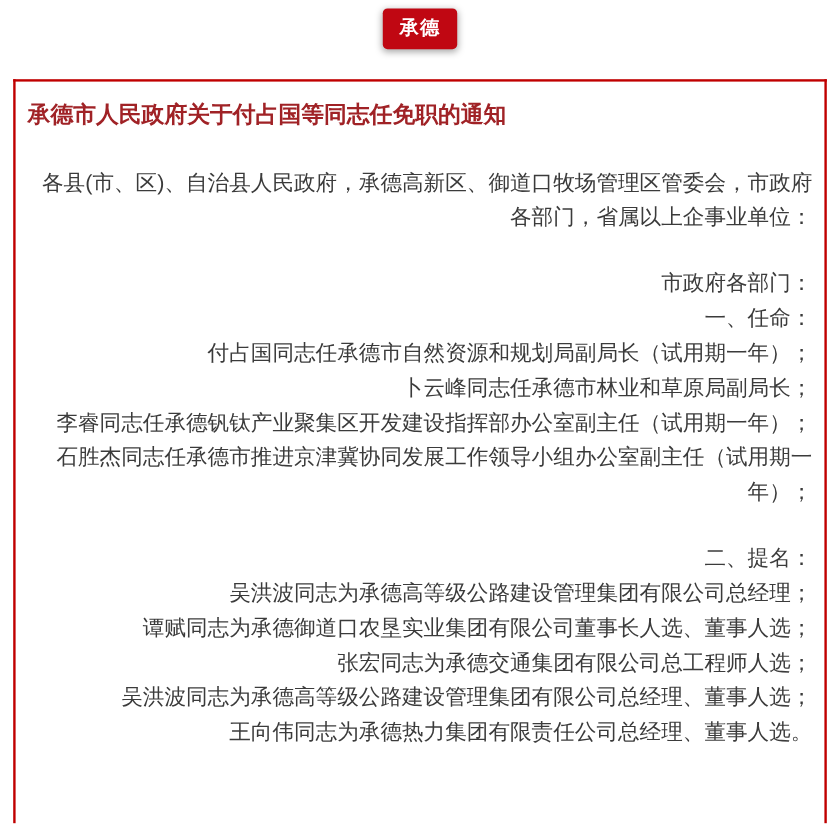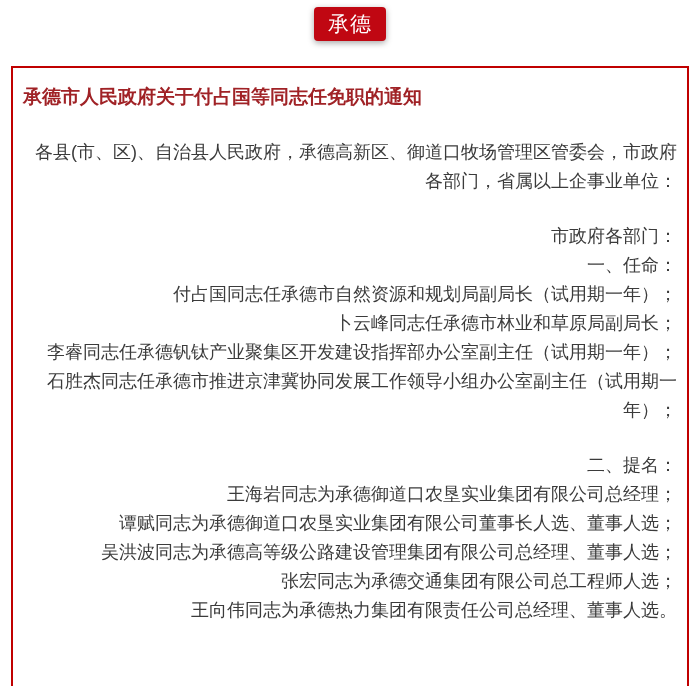--- a/index.html
+++ b/index.html
@@ -14,21 +14,21 @@
     width:700px;height:693px;overflow:hidden;background:#ffffff;
     font-family:"Liberation Sans","DejaVu Sans",sans-serif;
   }
   .badge-row{
     padding-top:7px;text-align:center;
   }
   .badge{
     display:inline-block;
     background:var(--accent-red);
     color:var(--badge-text);
-    font-size:21px;font-weight:normal;
+    font-size:16px;font-weight:bold;
     line-height:22px;
     padding:6px 14px;
     border-radius:4px;
     box-shadow:0 2px 6px rgba(0,0,0,0.35);
     letter-spacing:1px;
   }
   .notice-box{
     margin:25px 11px 0 11px;
     border:2px solid var(--border-red);
     border-bottom:none;
@@ -76,20 +76,20 @@
 
     <p class="para">付占国同志任承德市自然资源和规划局副局长（试用期一年）；</p>
     <p class="para">卜云峰同志任承德市林业和草原局副局长；</p>
     <p class="para">李睿同志任承德钒钛产业聚集区开发建设指挥部办公室副主任（试用期一年）；</p>
     <p class="para">石胜杰同志任承德市推进京津冀协同发展工作领导小组办公室副主任（试用期一年）；</p>
 
     <div class="spacer"></div>
 
     <p class="para">二、提名：</p>
 
-    <p class="para">王海岩同志为承德御道口农垦实业集团有限公司总经理；</p>
+    <p class="para">吴洪波同志为承德高等级公路建设管理集团有限公司总经理；</p>
     <p class="para">谭赋同志为承德御道口农垦实业集团有限公司董事长人选、董事人选；</p>
+    <p class="para">张宏同志为承德交通集团有限公司总工程师人选；</p>
     <p class="para">吴洪波同志为承德高等级公路建设管理集团有限公司总经理、董事人选；</p>
-    <p class="para">张宏同志为承德交通集团有限公司总工程师人选；</p>
     <p class="para">王向伟同志为承德热力集团有限责任公司总经理、董事人选。</p>
 
   </div>
 </div>
 
 </body></html>

